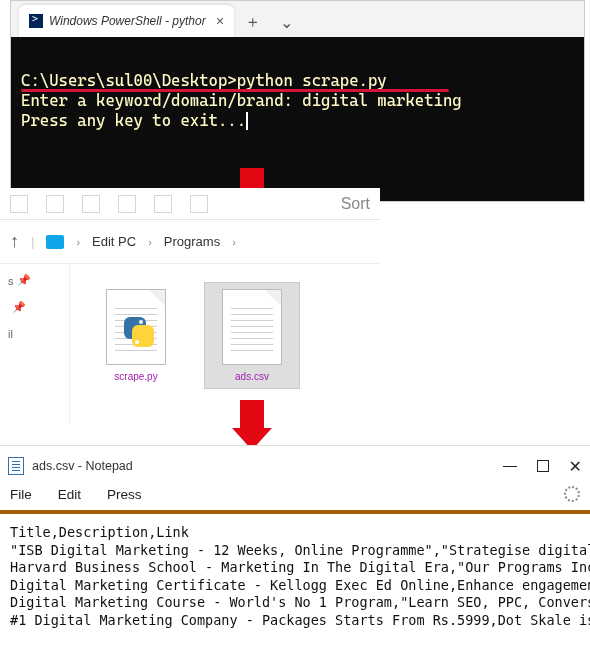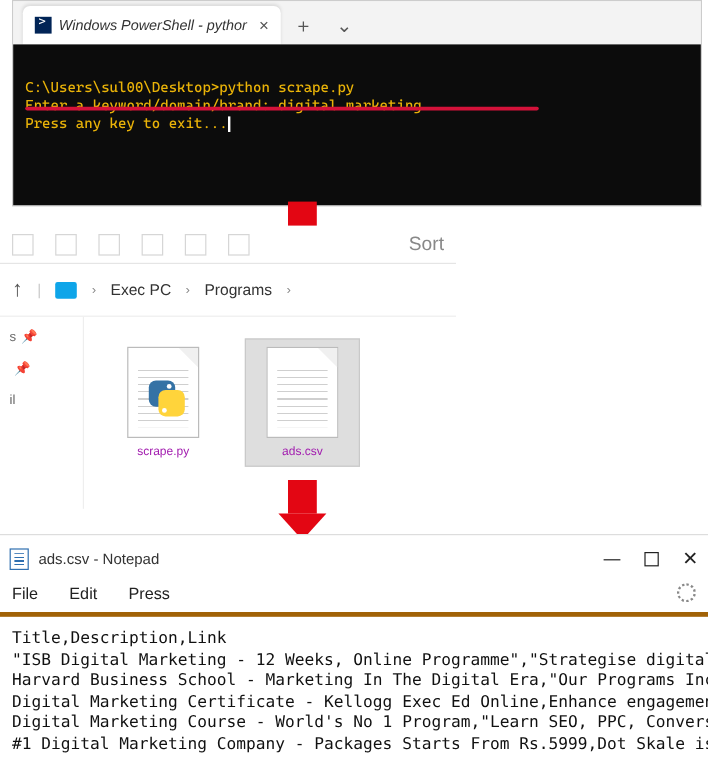--- a/index.html
+++ b/index.html
@@ -65,23 +65,23 @@
     margin-left:4px;
   }
   .new-tab, .chevron {
     width: 30px; height: 30px;
     display:flex; align-items:center; justify-content:center;
     color:#555;
     font-size:16px;
   }
   .term-body {
     background: #0c0c0c;
-    color: #eab308;
+    color: #fef9c3;
     font-family: "Cascadia Mono", Consolas, monospace;
-    font-size: 12px;
+    font-size: 16px;
     padding: 14px 10px 30px 10px;
     min-height: 130px;
     white-space: pre;
     line-height: 1.25;
     position: relative;
   }
   .underline-red {
     position: absolute;
     height: 3px;
     background: #d4123a;
@@ -317,21 +317,21 @@
     <span class="tool-icon"></span>
     <span class="tool-icon"></span>
     <span class="tool-icon"></span>
     <span style="margin-left:auto">Sort</span>
   </div>
   <div class="explorer-addr">
     <span class="addr-up">↑</span>
     <span style="color:#ccc">|</span>
     <span class="pc-icon"></span>
     <span class="addr-sep">›</span>
-    <span>Exec PC</span>
+    <span>Edit PC</span>
     <span class="addr-sep">›</span>
     <span>Programs</span>
     <span class="addr-sep">›</span>
   </div>
   <div class="explorer-body">
     <div class="explorer-side">
       <div class="side-item">
           <span>s</span>
           <span class="pin">📌</span>
         </div>

